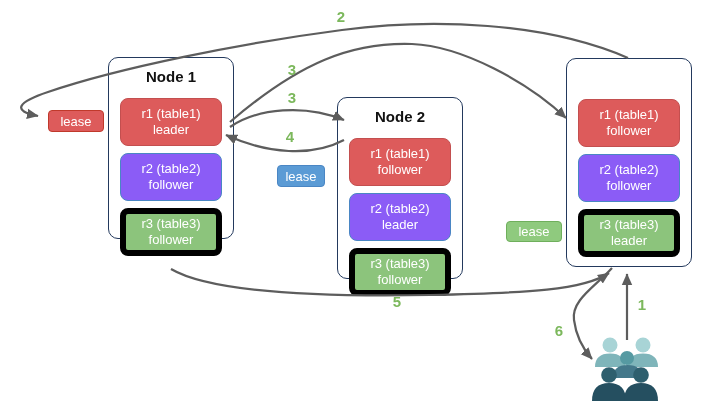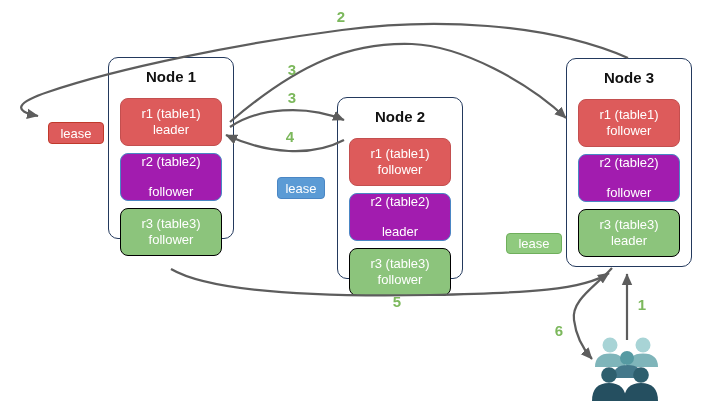--- a/index.html
+++ b/index.html
@@ -14,26 +14,26 @@
   .node-title {
     position:absolute; top:10px; left:0; right:0; text-align:center;
     font-size:15px; font-weight:bold; color:#111111;
   }
   .replica {
     position:absolute; left:11px; width:102px; height:48px; border-radius:8px;
     color:#ffffff; font-size:13px; line-height:16px; text-align:center;
     display:flex; flex-direction:column; justify-content:center; box-sizing:border-box;
   }
   .replica.red   { background:#dd5b5b; border:1px solid #c34f4f; }
-  .replica.blue  { background:#a21caf; border:1px solid #4a86c4;justify-content:space-between; }
-  .replica.green { background:#8cc47c; border:1px solid #000000; }
+  .replica.blue  { background:#8b5cf6; border:1px solid #4a86c4; }
+  .replica.green { background:#8cc47c; border:6px solid #000000; }
   .pos-r1 { top:40px; } .pos-r2 { top:95px; } .pos-r3 { top:150px; }
   .lease {
     position:absolute; height:22px; border-radius:4px; color:#ffffff; font-size:13px;
-    display:flex; align-items:center; justify-content:center; z-index:2; box-sizing:border-box;margin-top:12px;
+    display:flex; align-items:center; justify-content:center; z-index:2; box-sizing:border-box;
   }
   .lease.red   { background:#dd5b5b; border:1px solid #c0392b; }
   .lease.blue  { background:#5b9bd5; border:1px solid #4a86c4; }
   .lease.green { background:#8fca7e; border:1px solid #6faf5c; }
   .step {
     position:absolute; color:#7cb85c; font-size:15px; font-weight:bold;
     width:16px; text-align:center; z-index:6;
   }
   svg.overlay {
     position:absolute; left:0; top:0; z-index:5; pointer-events:none;
@@ -70,21 +70,20 @@
       <div>r2 (table2)</div>
       <div>leader</div>
     </div>
     <div class="replica green pos-r3">
       <div>r3 (table3)</div>
       <div>follower</div>
     </div>
   </div>
 
   <div class="node" style="left:566px; top:58px; height:209px;">
-    <div class="node-title">Node 3</div>
     <div class="replica red pos-r1">
       <div>r1 (table1)</div>
       <div>follower</div>
     </div>
     <div class="replica blue pos-r2">
       <div>r2 (table2)</div>
       <div>follower</div>
     </div>
     <div class="replica green pos-r3">
       <div>r3 (table3)</div>

